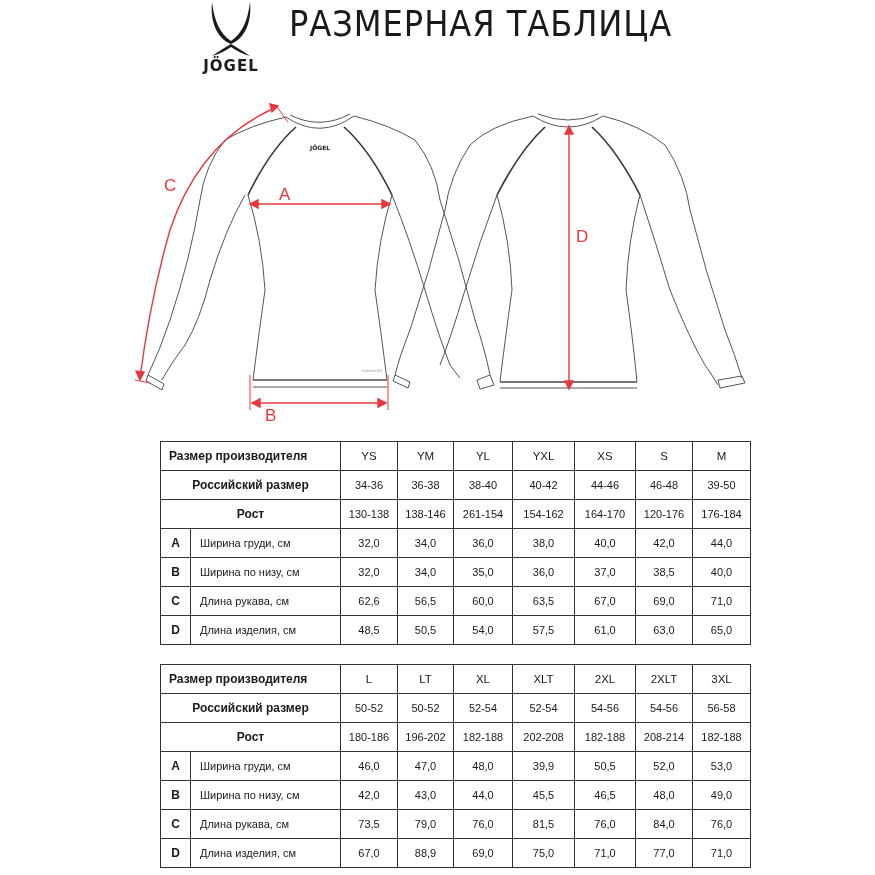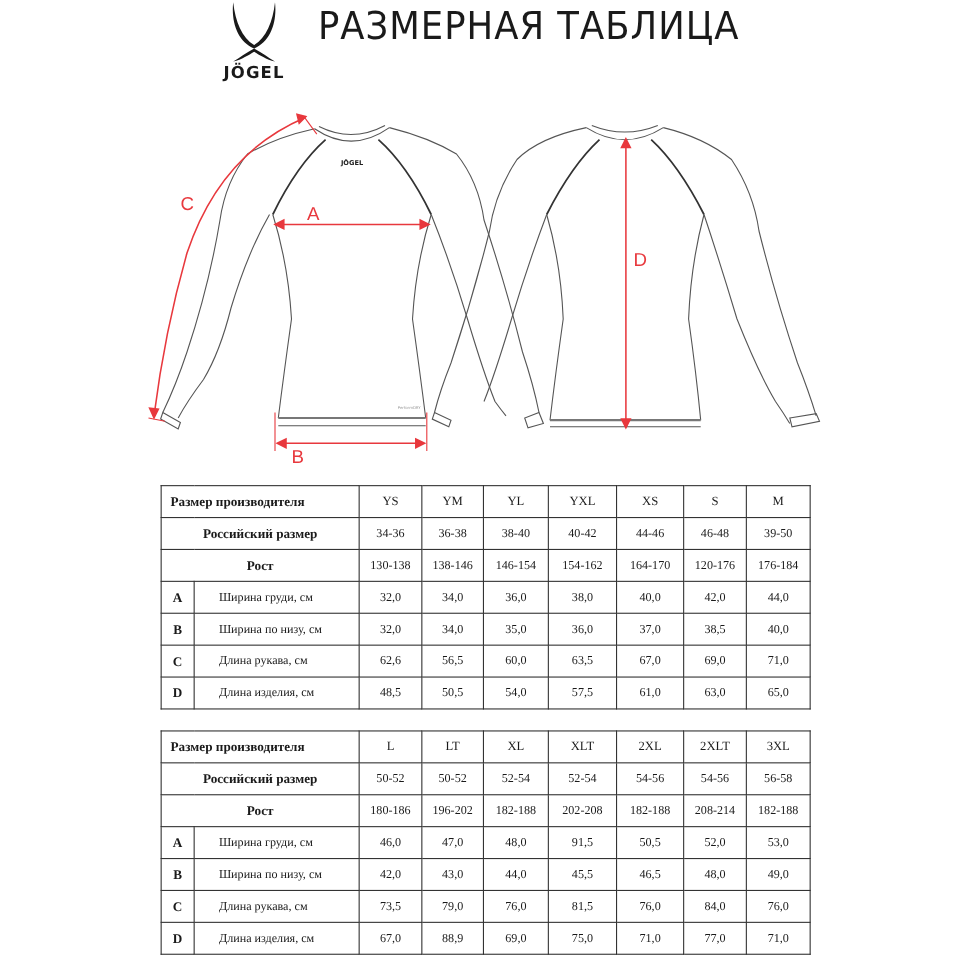--- a/index.html
+++ b/index.html
@@ -6,26 +6,26 @@
   body { width: 875px; height: 875px; position: relative; overflow: hidden;
          font-family: "DejaVu Sans", "Liberation Sans", sans-serif; color: #1a1a1a; }
   .logo { position: absolute; left: 190px; top: 0; width: 82px; height: 82px; }
   .logo-text { position: absolute; left: 190px; top: 57px; width: 82px; text-align: center;
                font-family: "DejaVu Sans", sans-serif; font-weight: bold; font-size: 15px; letter-spacing: 1px; color: #1a1a1a; }
   .title { position: absolute; left: 289px; top: 4px; font-size: 35px; font-weight: normal;
            font-family: "DejaVu Sans", sans-serif; letter-spacing: 1px; color: #1a1a1a; transform: scaleX(0.92); transform-origin: left; white-space: nowrap; }
   .illus { position: absolute; left: 0; top: 0; width: 875px; height: 430px; }
   .dim-label { position: absolute; color: #e8383d; font-size: 17px; font-family: "Liberation Sans", sans-serif; }
 
-  table.size { position: absolute; left: 146px; border-collapse: collapse; table-layout: fixed;
-               font-family: Liberation Serif, serif; font-size: 11.5px; color: #1a1a1a; }
+  table.size { position: absolute; left: 160px; border-collapse: collapse; table-layout: fixed;
+               font-family: Liberation Sans, sans-serif; font-size: 11.5px; color: #1a1a1a; }
   table.size td { border: 1.5px solid #333; height: 28px; padding: 0; text-align: center; vertical-align: middle; white-space: nowrap; }
   table.size td.lead { font-weight: bold; font-size: 12px; }
   table.size td.letter { font-weight: bold; font-size: 12px; }
-  table.size td.param { text-align: left; padding-left: 22px; font-size: 11px; }
+  table.size td.param { text-align: left; padding-left: 9px; font-size: 11px; }
   table.size td.val { font-size: 11px; }
   #t1 { top: 441px; }
   #t2 { top: 664px; }
 </style>
 </head>
 <body>
 
 <svg class="logo" viewBox="0 0 82 82">
   <path d="M22 2 C 20 20, 26 38, 41 44 C 34 48, 28 52, 22 56 C 30 54, 36 50, 41 47 C 46 50, 52 54, 60 56 C 54 52, 48 48, 41 44 C 56 38, 62 20, 60 2 C 58 20, 52 34, 41 41 C 30 34, 24 20, 22 2 Z" fill="#1a1a1a"></path>
 </svg>
@@ -139,21 +139,21 @@
     <td class="val">38-40</td>
     <td class="val">40-42</td>
     <td class="val">44-46</td>
     <td class="val">46-48</td>
     <td class="val">39-50</td>
   </tr>
   <tr>
     <td class="lead" colspan="2">Рост</td>
     <td class="val">130-138</td>
     <td class="val">138-146</td>
-    <td class="val">146-154</td>
+    <td class="val">261-154</td>
     <td class="val">154-162</td>
     <td class="val">164-170</td>
     <td class="val">120-176</td>
     <td class="val">176-184</td>
   </tr>
   <tr>
     <td class="letter">A</td>
     <td class="param">Ширина груди, см</td>
     <td class="val">32,0</td>
     <td class="val">34,0</td>
@@ -241,21 +241,21 @@
     <td class="val">182-188</td>
     <td class="val">208-214</td>
     <td class="val">182-188</td>
   </tr>
   <tr>
     <td class="letter">A</td>
     <td class="param">Ширина груди, см</td>
     <td class="val">46,0</td>
     <td class="val">47,0</td>
     <td class="val">48,0</td>
-    <td class="val">91,5</td>
+    <td class="val">39,9</td>
     <td class="val">50,5</td>
     <td class="val">52,0</td>
     <td class="val">53,0</td>
   </tr>
   <tr>
     <td class="letter">B</td>
     <td class="param">Ширина по низу, см</td>
     <td class="val">42,0</td>
     <td class="val">43,0</td>
     <td class="val">44,0</td>

